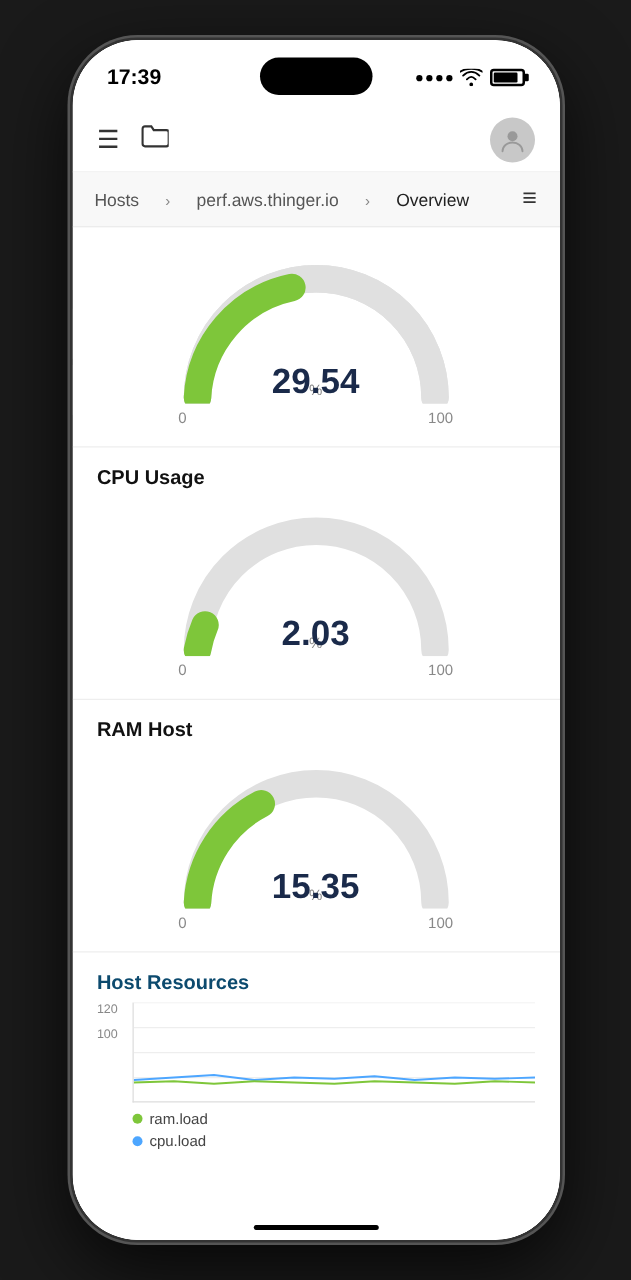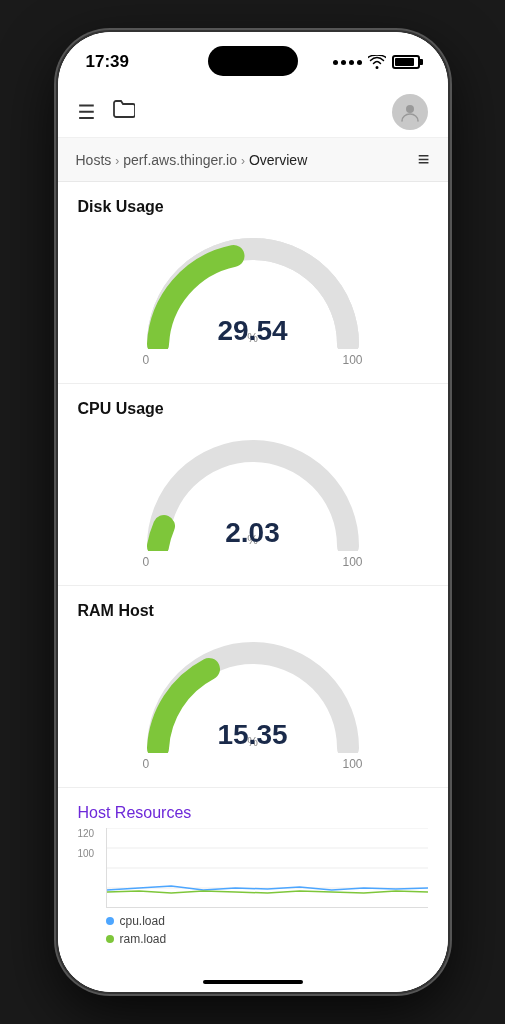--- a/index.html
+++ b/index.html
@@ -175,21 +175,21 @@
       display: flex;
       align-items: center;
       justify-content: space-between;
       padding: 0 18px;
       border-bottom: 1px solid #e8e8e8;
     }
 
     .breadcrumb {
       display: flex;
       align-items: flex-end;
-      gap: 4px;
+      gap: 21px;
       font-size: 14px;
       color: #555;
     }
 
     .breadcrumb-sep {
       color: #888;
       font-size: 12px;
     }
 
     .breadcrumb-active {
@@ -276,22 +276,22 @@
       margin-top: 2px;
     }
 
     
     .host-resources {
       padding: 16px 20px 10px;
     }
 
     .host-resources-title {
       font-size: 16px;
-      font-weight: 400;
-      color: #6d28d9;
+      font-weight: 700;
+      color: #0c4a6e;
       margin-bottom: 6px;
     }
 
     .chart-area {
       position: relative;
       height: 80px;
       border-left: 1px solid #ddd;
       border-bottom: 1px solid #ddd;
     }
 
@@ -369,21 +369,20 @@
         <span>perf.aws.thinger.io</span>
         <span class="breadcrumb-sep">›</span>
         <span class="breadcrumb-active">Overview</span>
       </div>
       <span class="breadcrumb-menu">≡</span>
     </div>
 
     <div class="content">
 
       <div class="section">
-        <div class="section-title">Disk Usage</div>
         <div class="gauge-container">
           <div class="gauge-wrap">
             <svg width="220" height="115" viewBox="0 0 220 115">
 
               <path d="M15 110 A95 95 0 0 1 205 110" fill="none" stroke="#e0e0e0" stroke-width="22" stroke-linecap="round"></path>
 
               <path d="M15 110 A95 95 0 0 1 205 110" fill="none" stroke="#e0e0e0" stroke-width="22" stroke-linecap="round"></path>
               <path d="M15 110 A95 95 0 0 1 90.5 22" fill="none" stroke="#7ec63a" stroke-width="22" stroke-linecap="round"></path>
             </svg>
             <div style="position:absolute; bottom:4px; left:50%; transform:translateX(-50%); text-align:center;">
@@ -456,27 +455,27 @@
               <line x1="0" y1="40" x2="300" y2="40" stroke="#eee" stroke-width="1"></line>
               <line x1="0" y1="60" x2="300" y2="60" stroke="#eee" stroke-width="1"></line>
 
               <polyline points="0,62 30,60 60,58 90,62 120,60 150,61 180,59 210,62 240,60 270,61 300,60" fill="none" stroke="#4da6ff" stroke-width="1.5"></polyline>
 
               <polyline points="0,64 30,63 60,65 90,63 120,64 150,65 180,63 210,64 240,65 270,63 300,64" fill="none" stroke="#7ec63a" stroke-width="1.5"></polyline>
             </svg>
           </div>
           <div class="chart-legend">
             <div class="legend-item">
+              <div class="legend-dot" style="background:#7ec63a;"></div>
+              <span>ram.load</span>
+            </div>
+            <div class="legend-item">
               <div class="legend-dot" style="background:#4da6ff;"></div>
               <span>cpu.load</span>
             </div>
-            <div class="legend-item">
-              <div class="legend-dot" style="background:#7ec63a;"></div>
-              <span>ram.load</span>
-            </div>
           </div>
         </div>
       </div>
 
     </div>
 
     <div style="position:absolute; bottom:8px; left:50%; transform:translateX(-50%); width:100px; height:4px; background:#000; border-radius:2px;"></div>
   </div>
 </div>
 

